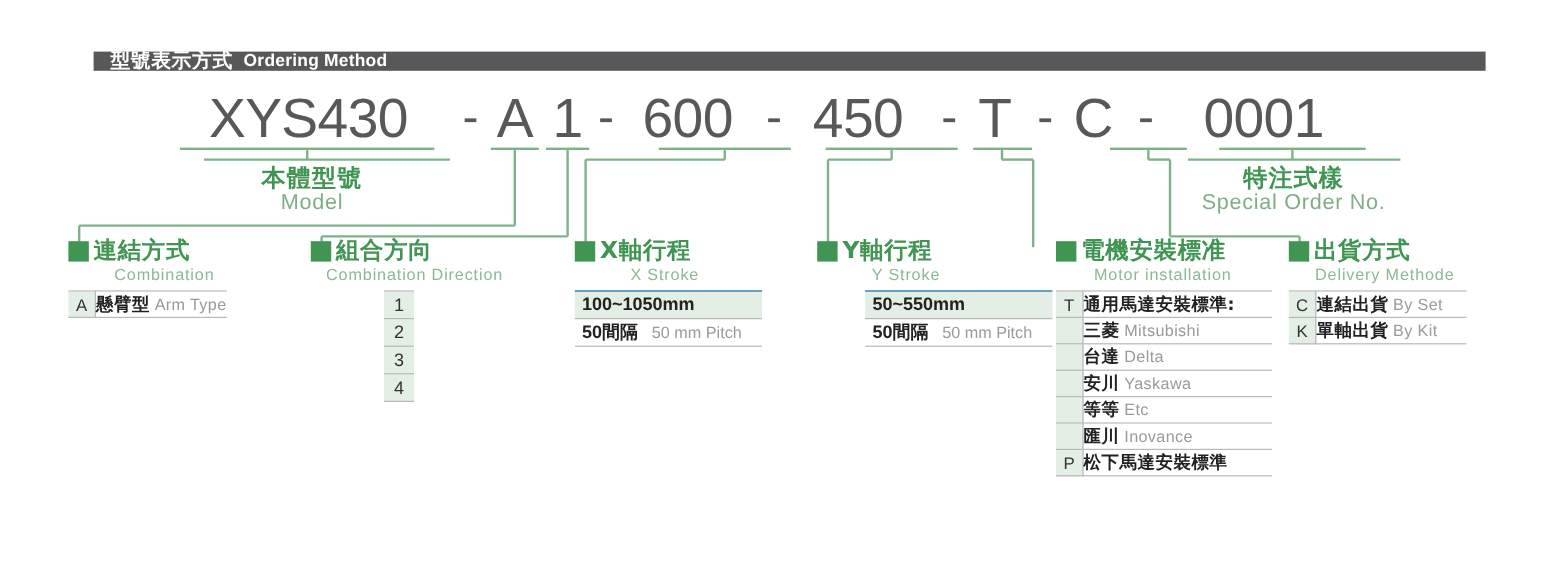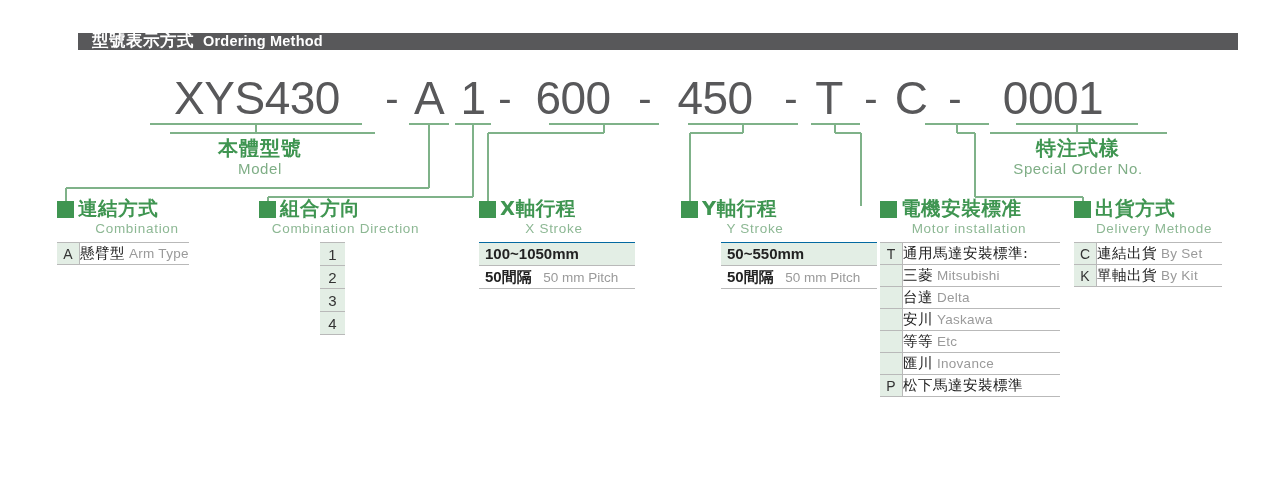--- a/index.html
+++ b/index.html
@@ -7,21 +7,21 @@
     width:1284px;height:490px;
     background:#ffffff;
     font-family:"Liberation Sans","DejaVu Sans",sans-serif;
     overflow:hidden;
     position:relative;
   }
 
   
   #header-bar{
     position:absolute;left:48px;top:33px;width:1190px;height:26px;
-    display:flex;align-items:flex-start;
+    display:flex;align-items:flex-end;
   }
   #header-swatch{width:30px;background:#54a963;flex:0 0 auto;}
   #header-strip{
     flex:1 1 auto;background:#58585a;display:flex;align-items:center;
     padding-left:14px;gap:9px;
   }
   #header-cn{
     color:#ffffff;font-size:16.5px;font-weight:700;letter-spacing:.5px;
     font-family:"DejaVu Sans",sans-serif;line-height:1;
   }
@@ -53,21 +53,21 @@
   #connectors{position:absolute;left:0;top:0;width:1284px;height:490px;}
 
   
   .upper-callout{position:absolute;text-align:center;}
   .uc-cn{
     font-family:"DejaVu Sans",sans-serif;
     font-size:20px;font-weight:700;color:#3f9551;line-height:24px;
     letter-spacing:1px;white-space:nowrap;
   }
   .uc-en{
-    font-size:15px;color:#7fae86;line-height:17px;letter-spacing:.6px;
+    font-size:18px;color:#7fae86;line-height:17px;letter-spacing:.6px;
     white-space:nowrap;
   }
 
   
   .group{position:absolute;}
   .g-head{display:flex;align-items:center;gap:4px;}
   .g-square{width:17px;height:17px;background:#3f9551;flex:0 0 auto;}
   .g-cn{
     font-family:"DejaVu Sans",sans-serif;
     font-size:19.5px;font-weight:700;color:#3f9551;line-height:22px;
@@ -85,21 +85,21 @@
     padding:0;height:21px;vertical-align:middle;
     font-size:14px;color:#333;
   }
   td.key{
     background:#e3eee5;text-align:center;width:22px;
     font-size:15px;color:#444;border-right:1px solid #b9b9b9;
   }
   td.val{padding:0 5px;white-space:nowrap;}
   .cn-b{
     font-family:"DejaVu Sans",sans-serif;
-    font-weight:400;color:#222;font-size:14.5px;letter-spacing:.5px;
+    font-weight:700;color:#222;font-size:14.5px;letter-spacing:.5px;
   }
   .en-g{color:#9a9a9a;font-size:13.5px;letter-spacing:.3px;}
 
   
   table.stroke{border-collapse:collapse;}
   table.stroke td{
     border-top:1px solid #0369a1;border-bottom:1px solid #b9b9b9;
     padding:1px 6px;height:20px;white-space:nowrap;
   }
   td.shade{background:#e3eee5;}

